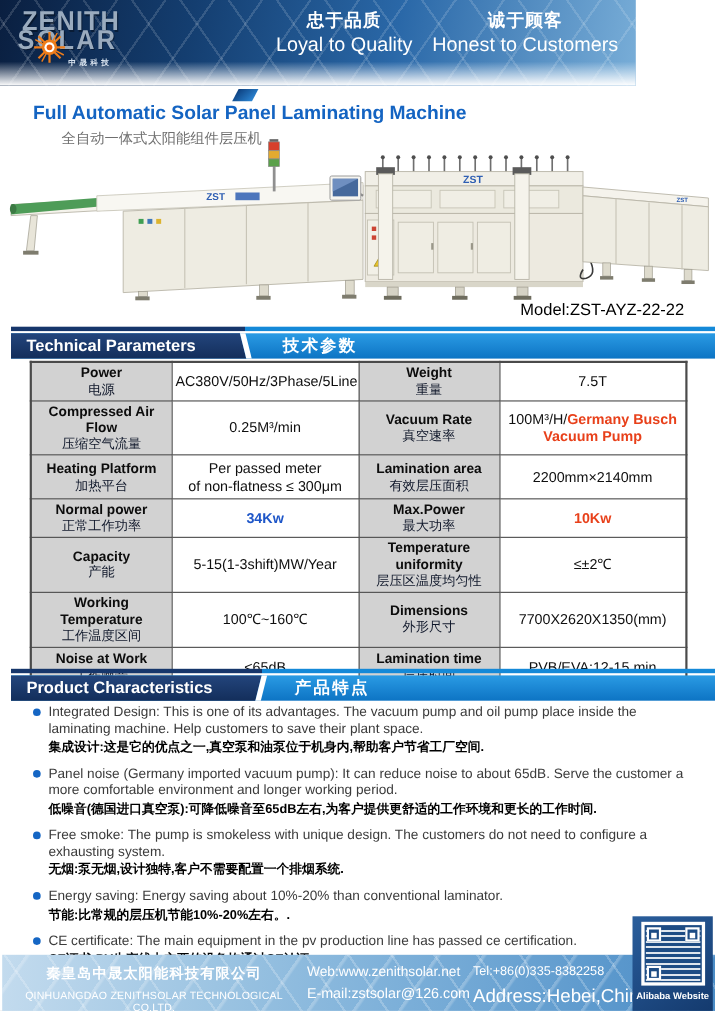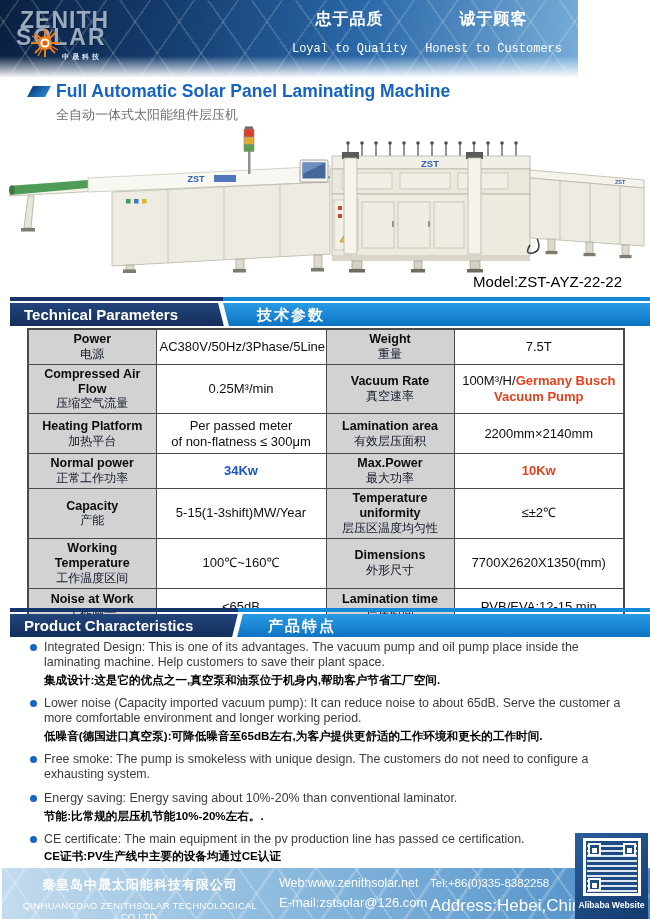--- a/index.html
+++ b/index.html
@@ -16,27 +16,27 @@
                  repeating-linear-gradient(-55deg,rgba(255,255,255,0) 0 34px,rgba(255,255,255,.14) 34px 36px);}
   .banner .fade{position:absolute;left:0;right:0;bottom:0;height:22px;
       background:linear-gradient(rgba(255,255,255,0),#fff);}
   .logo{position:absolute;top:4px;left:14px;width:130px;height:66px;color:#9aabbe;}
   .logo .l1{position:absolute;top:2px;left:6px;font-size:23px;font-weight:bold;letter-spacing:1px;
             transform:scale(1,1.08);text-shadow:1px 1px 0 rgba(0,0,0,.35);}
   .logo .l2{position:absolute;top:19px;left:2px;font-size:23px;font-weight:bold;letter-spacing:2px;
             transform:scale(1,1.08);text-shadow:1px 1px 0 rgba(0,0,0,.35);}
   .logo .sun{position:absolute;top:24px;left:16px;}
   .logo .sub{position:absolute;top:48px;left:48px;font-size:7px;color:#d7e2ee;letter-spacing:3px;font-weight:bold;}
-  .slogans{position:absolute;top:9px;right:16px;display:flex;gap:18px;color:#fff;text-align:center;font-family:Liberation Mono, monospace;}
+  .slogans{position:absolute;top:9px;right:16px;display:flex;gap:18px;color:#fff;text-align:center;}
   .slogan-col .cn{font-size:16px;font-weight:bold;letter-spacing:1px;}
-  .slogan-col .en{font-size:12px;margin-top:12px;text-align:right;}
+  .slogan-col .en{font-size:18px;margin-top:0;text-align:right;}
 
   
   .title-block{position:absolute;top:81px;left:30px;}
-  .title-row{display:flex;align-items:center;}
+  .title-row{display:flex;align-items:center;flex-direction:column;}
   .title-icon{width:18px;height:11px;margin-right:8px;transform:skewX(-28deg);
       background:linear-gradient(120deg,#0c3f7e 0%,#2c86d4 100%);}
   .title-en{font-size:17.5px;font-weight:bold;color:#1464c2;}
   .title-cn{font-size:13px;color:#6f6f6f;margin:4px 0 0 26px;}
 
   
   .machine{position:absolute;top:126px;left:0;}
 
   
   .model{position:absolute;top:273px;right:28px;font-size:15px;color:#000000;}
@@ -425,28 +425,29 @@
     <div class="feat">
       <span class="dot"></span>
       <div>
           <div class="en">Integrated Design: This is one of its advantages. The vacuum pump and oil pump place inside the laminating machine. Help customers to save their plant space.</div>
            <div class="cn">集成设计:这是它的优点之一,真空泵和油泵位于机身内,帮助客户节省工厂空间.</div>
         </div>
     </div>
     <div class="feat">
       <span class="dot"></span>
       <div>
-          <div class="en">Lower noise (Capacity imported vacuum pump): It can reduce noise to about 65dB. Serve the customer a more comfortable environment and longer working period.</div>
+          <div class="en">Panel noise (Germany imported vacuum pump): It can reduce noise to about 65dB. Serve the customer a more comfortable environment and longer working period.</div>
            <div class="cn">低噪音(德国进口真空泵):可降低噪音至65dB左右,为客户提供更舒适的工作环境和更长的工作时间.</div>
         </div>
     </div>
     <div class="feat">
       <span class="dot"></span>
       <div>
           <div class="en">Free smoke: The pump is smokeless with unique design. The customers do not need to configure a exhausting system.</div>
+           <div class="cn">无烟:泵无烟,设计独特,客户不需要配置一个排烟系统.</div>
         </div>
     </div>
     <div class="feat">
       <span class="dot"></span>
       <div>
           <div class="en">Energy saving: Energy saving about 10%-20% than conventional laminator.</div>
            <div class="cn">节能:比常规的层压机节能10%-20%左右。.</div>
         </div>
     </div>
     <div class="feat">

